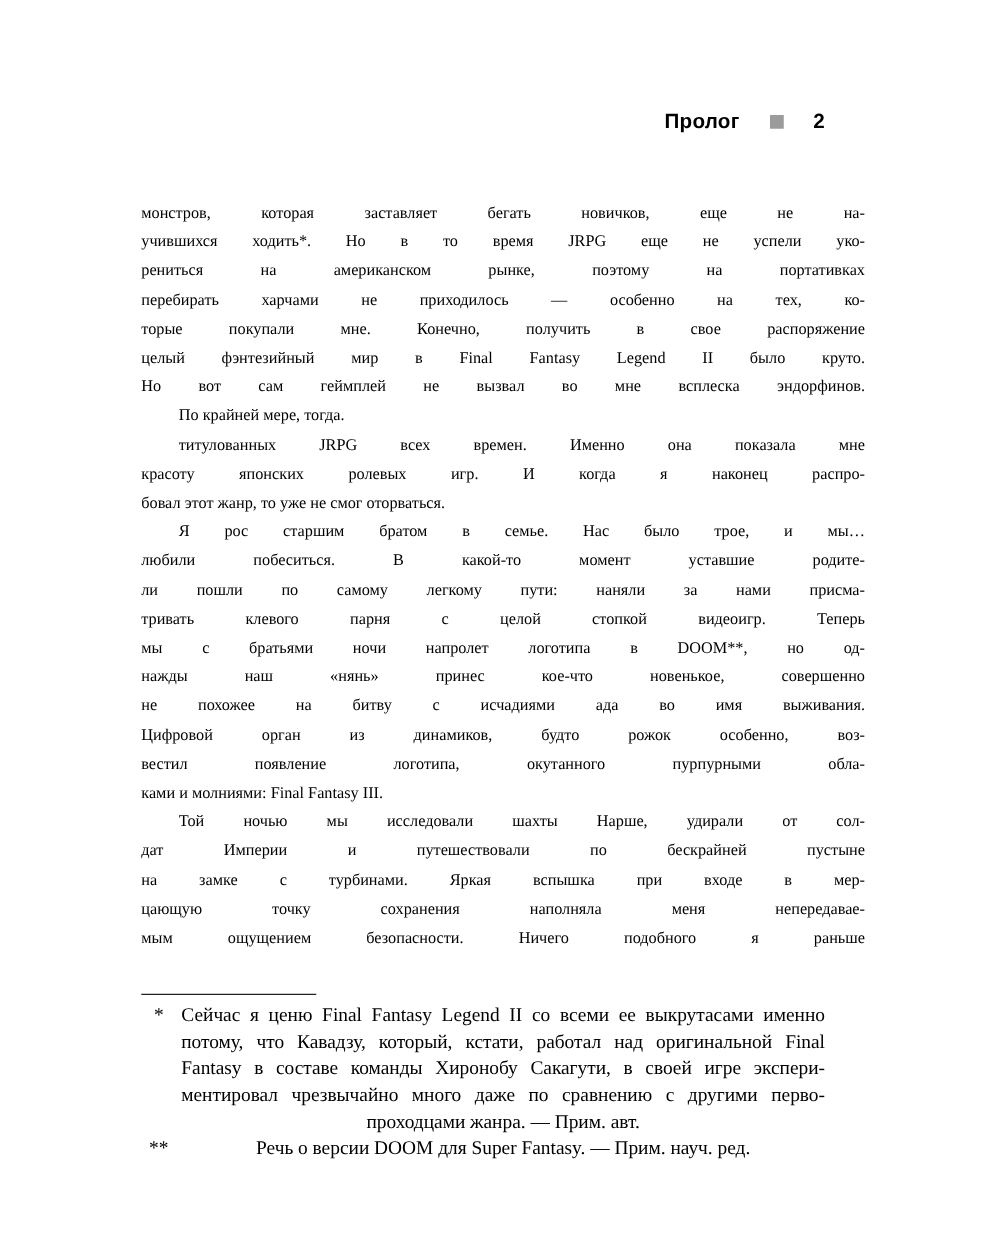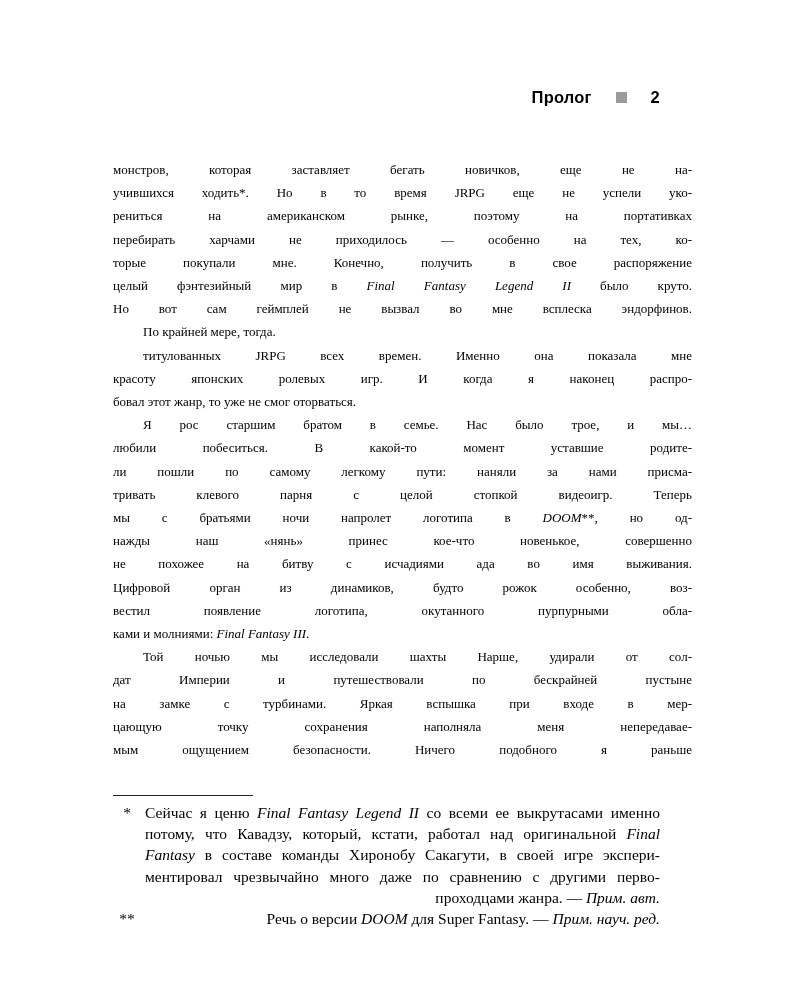--- a/index.html
+++ b/index.html
@@ -41,21 +41,21 @@
   .para { margin: 0; }
   .para.indent .line:first-child { text-indent: 30px; }
   .line {
     line-height: 23.2px;
     text-align: left;
   }
   .line.j {
     text-align: justify;
     text-align-last: justify;
   }
-  .it { font-style: italic; }
+  .it { }
   
   .footnotes {
     position: absolute;
     left: 113px;
     top: 795px;
     width: 579px;
     font-family: "Liberation Serif", "DejaVu Serif", serif;
     font-size: 15.5px;
   }
   .fn-divider {
@@ -66,21 +66,21 @@
   .fn-item { display: flex; align-items: flex-start; }
   .fn-marker {
     flex: 0 0 32px;
     width: 32px;
     box-sizing: border-box;
     text-align: center;
     padding-right: 4px;
     line-height: 21.2px;
   }
   .fn-text { width: 515px; }
-  .fn-line { line-height: 21.2px; text-align: right; }
+  .fn-line { line-height: 21.2px; text-align: center; }
   .fn-line.j { text-align: justify; text-align-last: justify; }
 </style>
 </head>
 <body>
 
 <div class="page" style="background: rgb(255, 255, 255); color: #000000;">
   <div class="running-head">
     <span>Пролог</span>
     <span class="marker" style="background: rgb(155, 155, 155);"></span>
     <span>2</span>

